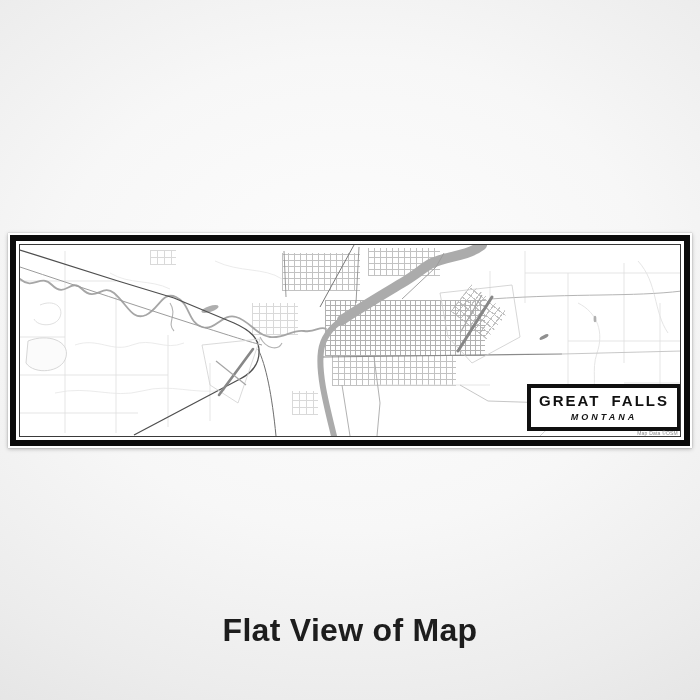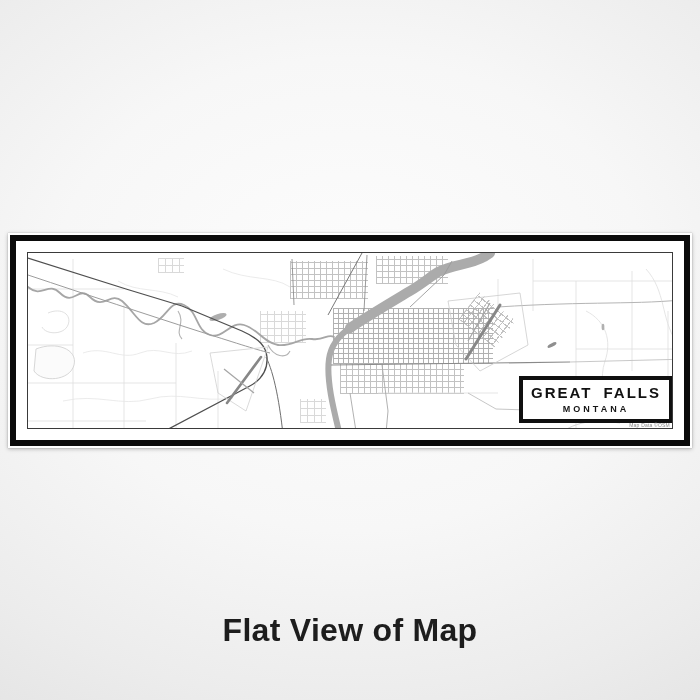--- a/index.html
+++ b/index.html
@@ -9,21 +9,21 @@
     background:radial-gradient(ellipse 95% 75% at 50% 42%, #fdfdfd 0%, #f7f7f7 45%, #ececec 78%, #e3e3e3 100%);
   }
   
   .print{
     position:absolute;left:8px;top:233px;width:684px;height:215px;
     background:#ffffff;padding:2px;box-sizing:border-box;
     box-shadow:0 1px 4px rgba(0,0,0,.28), 0 0 1px rgba(0,0,0,.25);
   }
   .frame{
     width:100%;height:100%;box-sizing:border-box;
-    border:6px solid #0b0b0b;padding:11px;background:#ffffff;
+    border:6px solid #0b0b0b;padding:3px;background:#ffffff;
   }
   .inner{
     width:100%;height:100%;box-sizing:border-box;
     border:1px solid #3a3a3a;position:relative;overflow:hidden;background:#ffffff;
   }
   .map-svg{position:absolute;left:0;top:0;z-index:2;}
   
   .grid{position:absolute;z-index:1;opacity:.8;}
   .gA{background:
       repeating-linear-gradient(90deg,#9e9e9e 0 1px,transparent 1px 5px),
@@ -39,21 +39,21 @@
     position:absolute;right:-1px;bottom:5px;z-index:5;
     width:146px;border:4px solid #101010;background:#ffffff;
     text-align:center;padding:4px 0 5px;
   }
   .title{
     font-size:15px;font-weight:700;letter-spacing:2px;word-spacing:5px;
     color:#111;line-height:18px;white-space:nowrap;
   }
   .subtitle{
     font-size:9px;font-weight:700;letter-spacing:3px;color:#161616;
-    margin-top:2px;line-height:10px;white-space:nowrap;
+    margin-top:2px;line-height:10px;white-space:nowrap;font-style:italic;
   }
   .attribution{
     position:absolute;right:2px;bottom:0;z-index:6;
     font-size:5px;color:#8a8a8a;letter-spacing:.2px;line-height:6px;
   }
   
   .caption{
     position:absolute;top:612px;left:0;width:700px;text-align:center;
     font-size:32px;font-weight:700;color:#1d1d1d;letter-spacing:.3px;
   }

